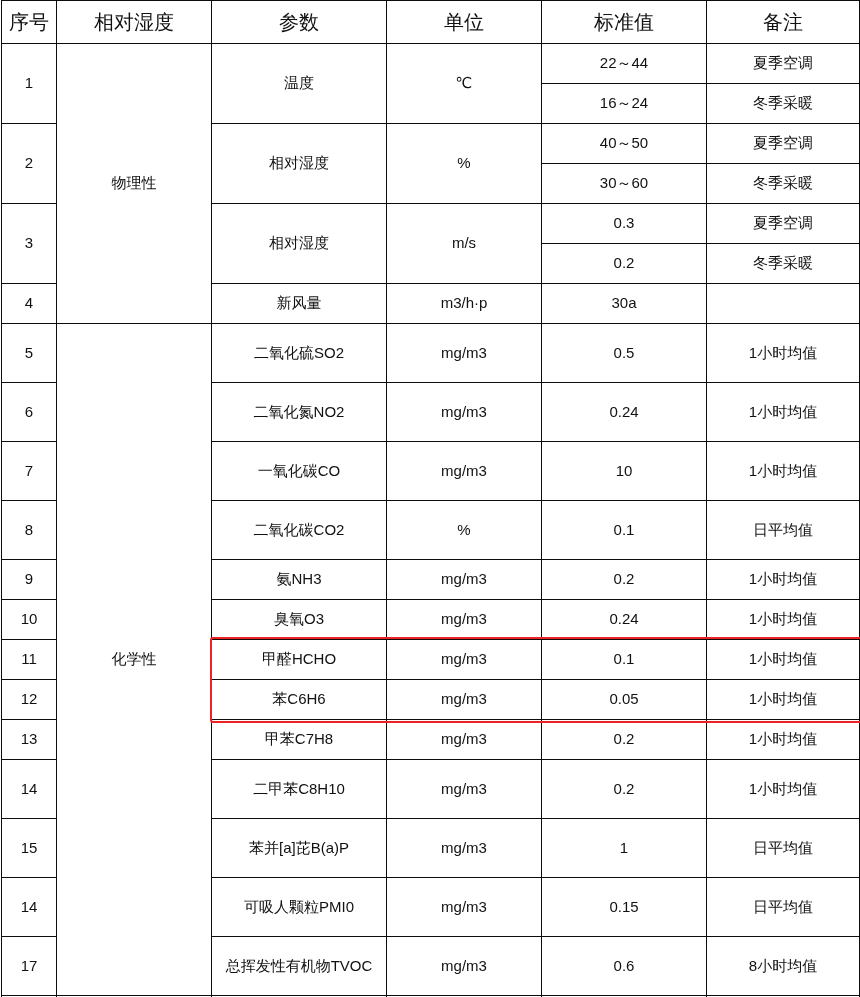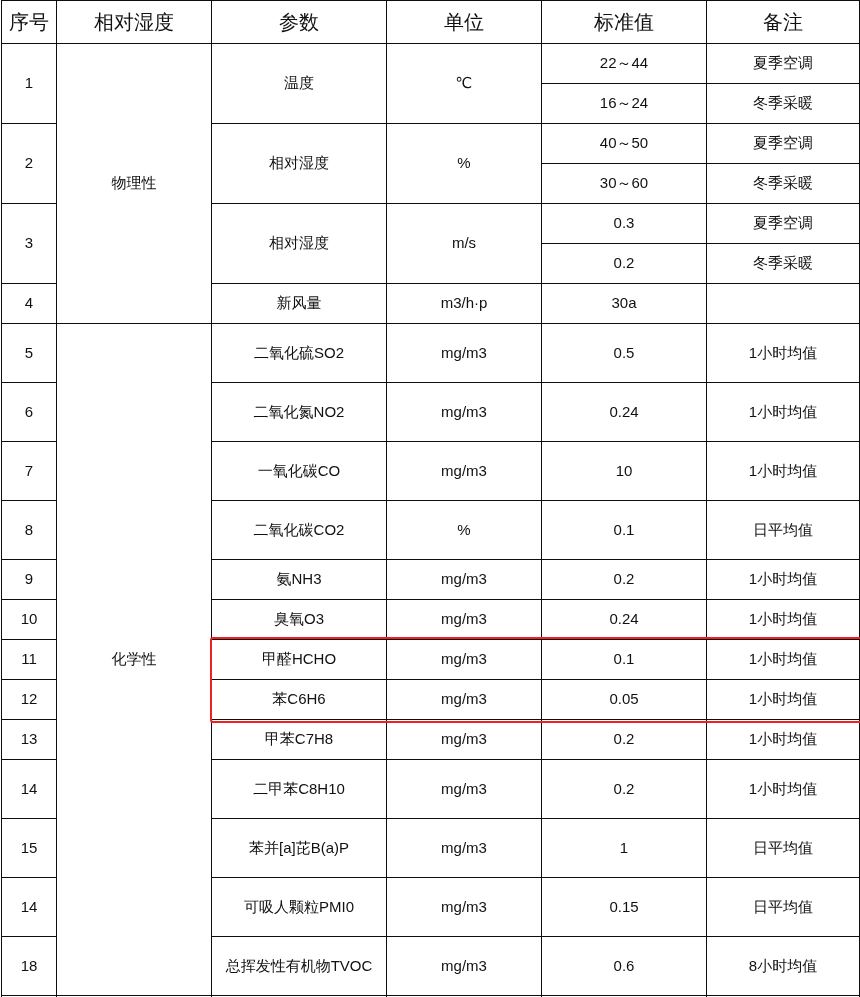--- a/index.html
+++ b/index.html
@@ -214,21 +214,21 @@
         <td>日平均值</td>
       </tr>
       <tr>
         <td class="tall">14</td>
         <td class="param">可吸人颗粒PMI0</td>
         <td>mg/m3</td>
         <td>0.15</td>
         <td>日平均值</td>
       </tr>
       <tr>
-        <td class="tall">18</td>
+        <td class="tall">17</td>
         <td class="param">总挥发性有机物TVOC</td>
         <td>mg/m3</td>
         <td>0.6</td>
         <td>8小时均值</td>
       </tr>
 
       <tr>
         <td class="short">18</td>
         <td>生物性</td>
         <td class="param">氡222Rn</td>

